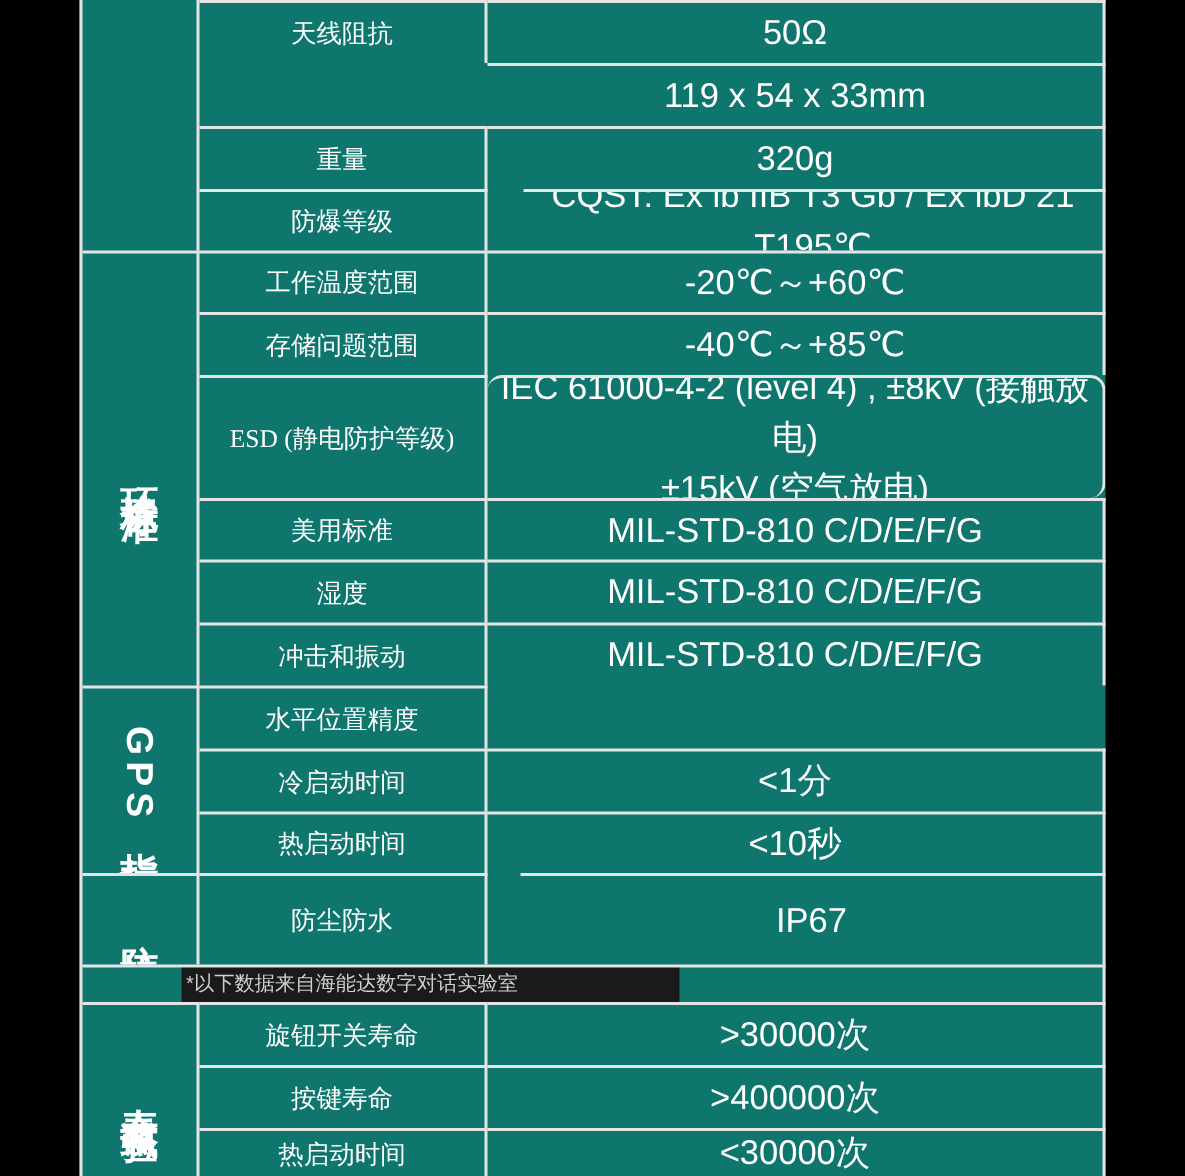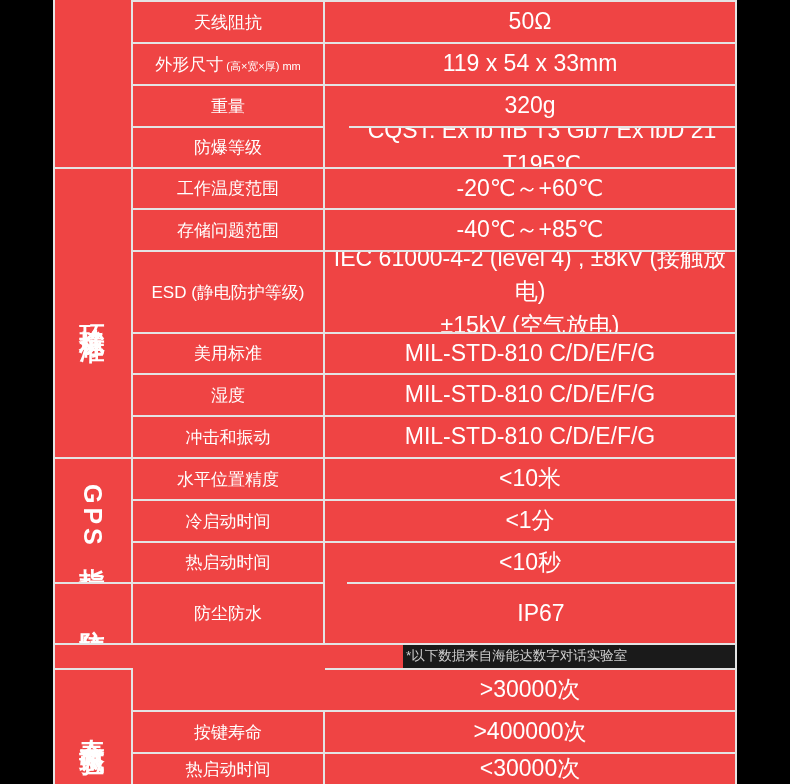--- a/index.html
+++ b/index.html
@@ -18,21 +18,21 @@
   .spec-table {
     position: absolute;
     left: 53px;
     top: 0;
     width: 684px;
     height: 784px;
     display: grid;
     grid-template-columns: 78px 192px 412px;
     border-left: 2px solid #e4e4e4;
     box-sizing: border-box;
-    background: #ef4444;
+    background: #0f766e;
   }
   .cell {
     box-sizing: border-box;
     border-top: 2px solid #e4e4e4;
     border-right: 2px solid #e4e4e4;
     color: #ffffff;
     display: flex;
     align-items: center;
     justify-content: center;
     overflow: hidden;
@@ -53,21 +53,21 @@
     margin-top: 4px;
     white-space: nowrap;
   }
   .value { font-size: 23px; flex-direction: column; line-height: 1.45; }
   .note-cell {
     box-sizing: border-box;
     border-top: 2px solid #e4e4e4;
     border-right: 2px solid #e4e4e4;
     display: flex;
     align-items: center;
-    justify-content: flex-end;
+    justify-content: flex-start;
     overflow: hidden;
   }
   .note-strip {
     margin-left: 66px;
     width: 332px;
     box-sizing: border-box;
     background: #1a1a1a;
     color: #cfcfcf;
     font-size: 13.5px;
     padding: 2px 8px 3px 3px;
@@ -82,24 +82,20 @@
   <div class="spec-table" style="grid-template-rows: 42px 42px 42px 41px 41px 42px 82px 41px 42px 42px 42px 42px 41px 61px 25px 42px 42px 32px;">
       <div class="cell cat no-top" style="grid-area: 1 / 1 / span 4;">
         <div style="display: inline;"></div>
       </div>
       <div class="cell name" style="grid-area: 1 / 2 / span 1;">
         <div style="display: inline;">天线阻抗</div>
       </div>
       <div class="cell value" style="grid-area: 1 / 3 / span 1;">
         <div>50Ω</div>
       </div>
-      <div class="cell name" style="grid-area: 2 / 2 / span 1;">
-        <div style="display: inline;">外形尺寸</div>
-        <div class="sub" style="display: inline-block;">(高×宽×厚) mm</div>
-      </div>
       <div class="cell value" style="grid-area: 2 / 3 / span 1;">
         <div>119 x 54 x 33mm</div>
       </div>
       <div class="cell name" style="grid-area: 3 / 2 / span 1;">
         <div style="display: inline;">重量</div>
       </div>
       <div class="cell value" style="grid-area: 3 / 3 / span 1;">
         <div>320g</div>
       </div>
       <div class="cell name" style="grid-area: 4 / 2 / span 1;">
@@ -116,24 +112,24 @@
       </div>
       <div class="cell value" style="grid-area: 5 / 3 / span 1;">
         <div>-20℃～+60℃</div>
       </div>
       <div class="cell name" style="grid-area: 6 / 2 / span 1;">
         <div style="display: inline;">存储问题范围</div>
       </div>
       <div class="cell value" style="grid-area: 6 / 3 / span 1;">
         <div>-40℃～+85℃</div>
       </div>
-      <div class="cell name" style="grid-area: 7 / 2 / span 1;">
+      <div class="cell name" style="grid-area: 7 / 2 / span 1; font-family: Liberation Serif, serif;">
         <div style="display: inline;">ESD (静电防护等级)</div>
       </div>
-      <div class="cell value" style="grid-area: 7 / 3 / span 1;">
+      <div class="cell value" style="grid-area: 7 / 3 / span 1; border-radius: 10px;">
         <div>IEC 61000-4-2 (level 4) , ±8kV (接触放电)</div>
         <div>±15kV (空气放电)</div>
       </div>
       <div class="cell name" style="grid-area: 8 / 2 / span 1;">
         <div style="display: inline;">美用标准</div>
       </div>
       <div class="cell value" style="grid-area: 8 / 3 / span 1;">
         <div>MIL-STD-810 C/D/E/F/G</div>
       </div>
       <div class="cell name" style="grid-area: 9 / 2 / span 1;">
@@ -147,23 +143,20 @@
       </div>
       <div class="cell value" style="grid-area: 10 / 3 / span 1;">
         <div>MIL-STD-810 C/D/E/F/G</div>
       </div>
       <div class="cell cat" style="grid-area: 11 / 1 / span 3;">
         <div style="display: inline;">GPS指标</div>
       </div>
       <div class="cell name" style="grid-area: 11 / 2 / span 1;">
         <div style="display: inline;">水平位置精度</div>
       </div>
-      <div class="cell value" style="grid-area: 11 / 3 / span 1;">
-        <div>&lt;10米</div>
-      </div>
       <div class="cell name" style="grid-area: 12 / 2 / span 1;">
         <div style="display: inline;">冷启动时间</div>
       </div>
       <div class="cell value" style="grid-area: 12 / 3 / span 1;">
         <div>&lt;1分</div>
       </div>
       <div class="cell name" style="grid-area: 13 / 2 / span 1;">
         <div style="display: inline;">热启动时间</div>
       </div>
       <div class="cell value" style="grid-area: 13 / 3 / span 1;">
@@ -176,20 +169,23 @@
         <div style="display: inline;">防尘防水</div>
       </div>
       <div class="cell value" style="grid-area: 14 / 3 / span 1; margin-left: 22px;">
         <div>IP67</div>
       </div>
       <div class="note-cell" style="grid-area: 15 / 1 / span 1 / span 3;">
         <div class="note-strip">*以下数据来自海能达数字对话实验室</div>
       </div>
       <div class="cell cat" style="grid-area: 16 / 1 / span 3;">
         <div style="display: inline;">寿命试验</div>
+      </div>
+      <div class="cell name" style="grid-area: 16 / 2 / span 1;">
+        <div style="display: inline;">旋钮开关寿命</div>
       </div>
       <div class="cell value" style="grid-area: 16 / 3 / span 1;">
         <div>&gt;30000次</div>
       </div>
       <div class="cell name" style="grid-area: 17 / 2 / span 1;">
         <div style="display: inline;">按键寿命</div>
       </div>
       <div class="cell value" style="grid-area: 17 / 3 / span 1;">
         <div>&gt;400000次</div>
       </div>

